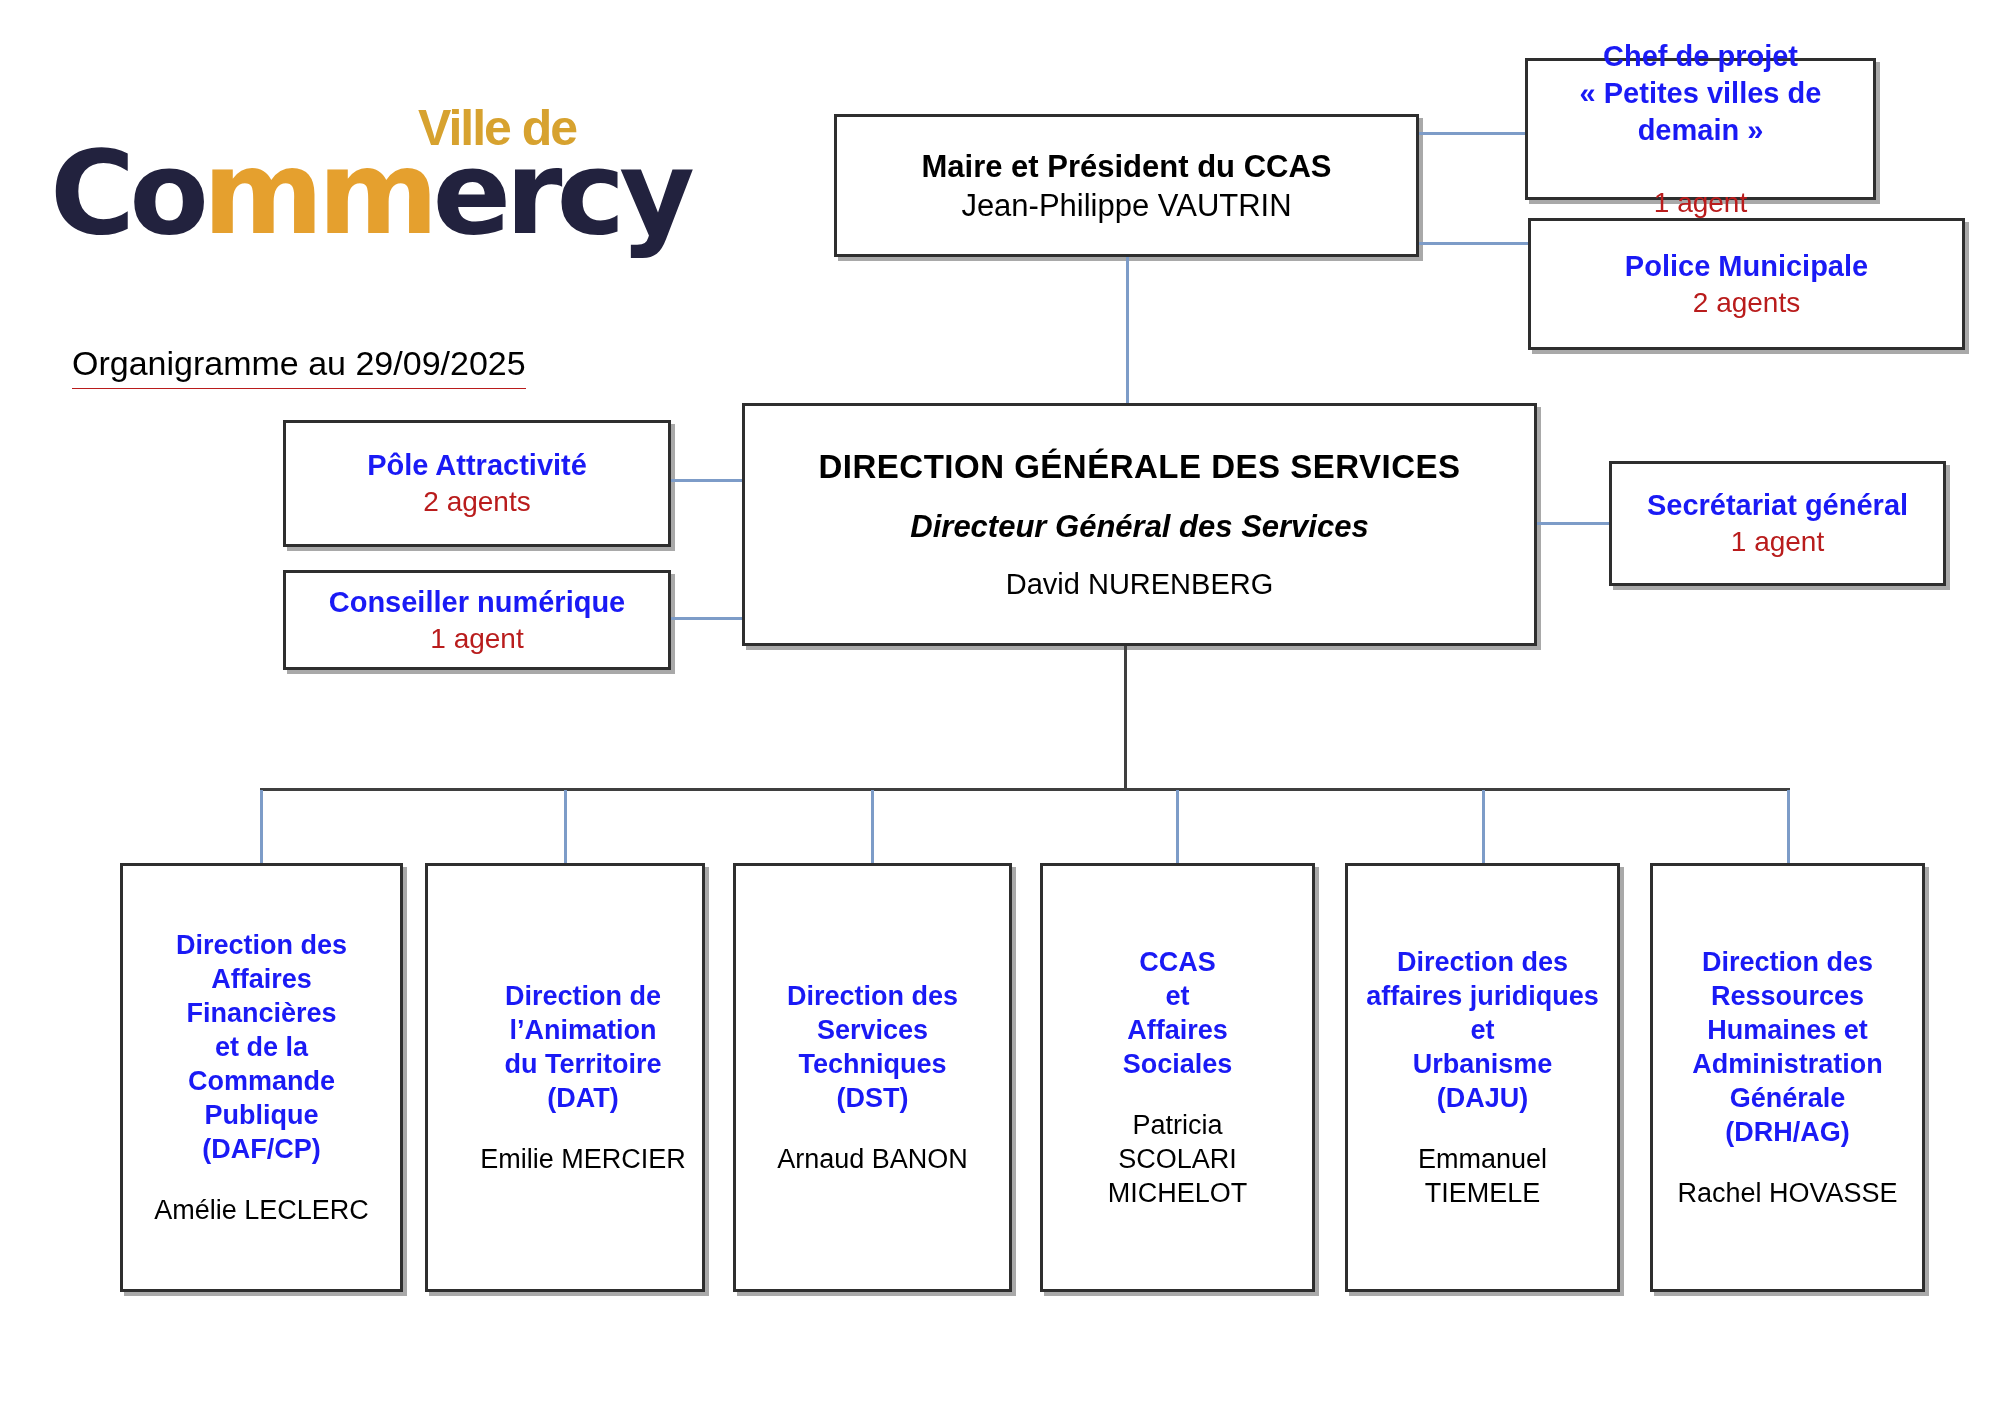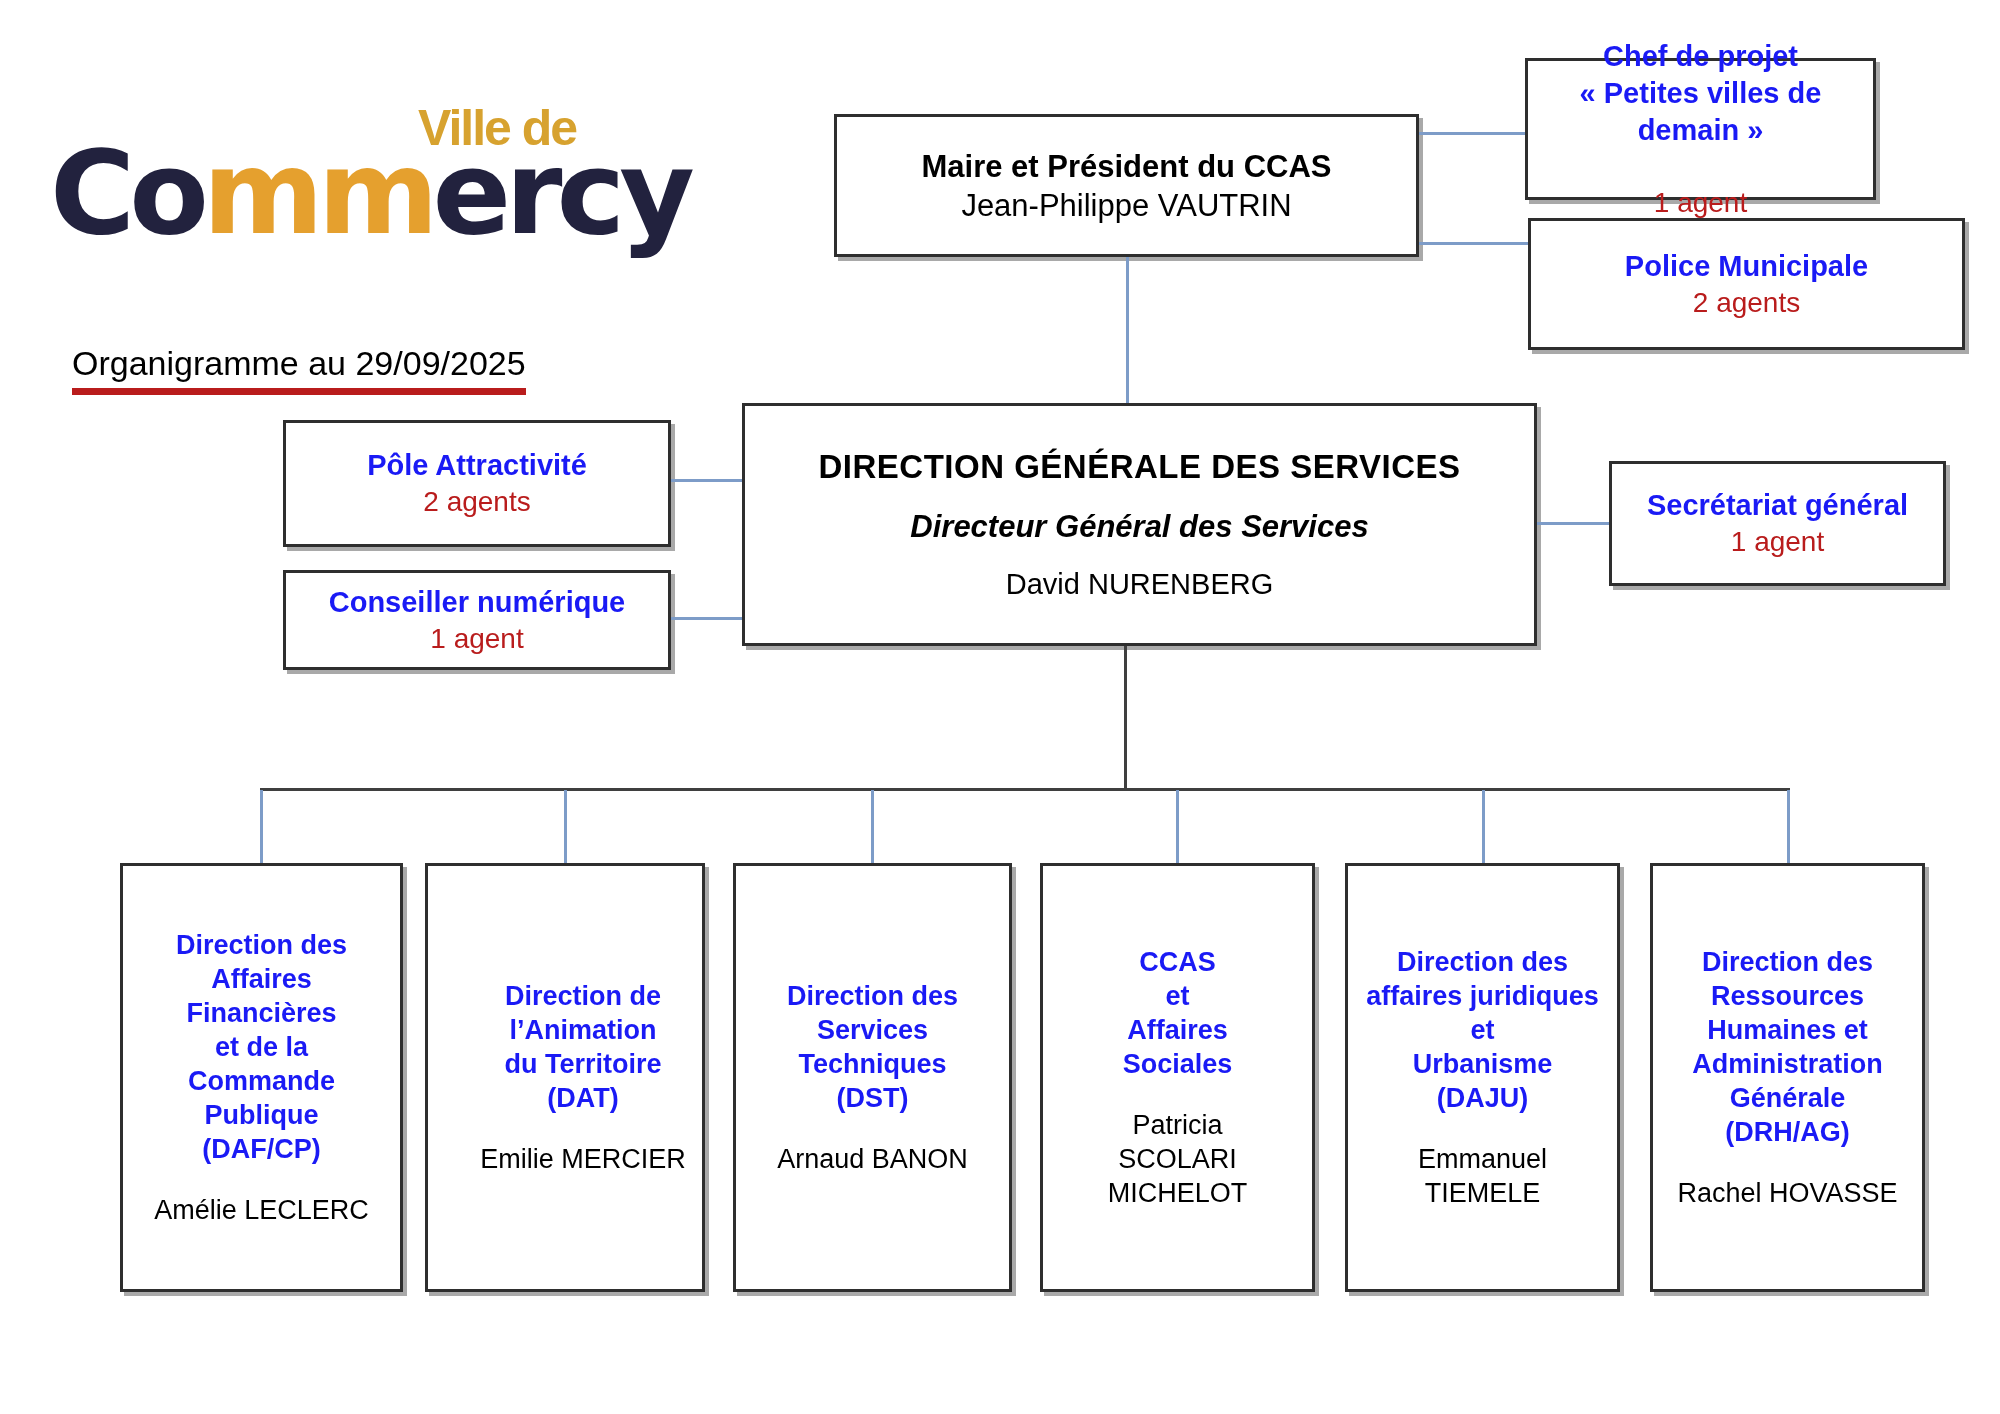--- a/index.html
+++ b/index.html
@@ -24,21 +24,21 @@
     font-size:50px;font-weight:bold;color:var(--gold);letter-spacing:-2px;
   }
   .logo-commercy{
     position:absolute;left:0;top:44px;font-family:"DejaVu Sans",sans-serif;
     font-size:116px;font-weight:bold;letter-spacing:-6px;color:var(--navy);line-height:1.1;
   }
   .logo-commercy .orange{color:var(--orange);}
   
   .org-date{
     position:absolute;left:72px;top:344px;font-size:34px;color:#000;
-    border-bottom:7px solid #b91c1c;padding-bottom:5px;
+    border-bottom:1px solid #b91c1c;padding-bottom:5px;
   }
   
   .box{
     position:absolute;background:#fff;border:3px solid var(--border);
     box-shadow:4px 4px 0 var(--shadow);box-sizing:border-box;
     display:flex;flex-direction:column;align-items:center;justify-content:center;
     text-align:center;
   }
   .pre{white-space:pre-line;}
   .b-maire{left:834px;top:114px;width:585px;height:143px;}

